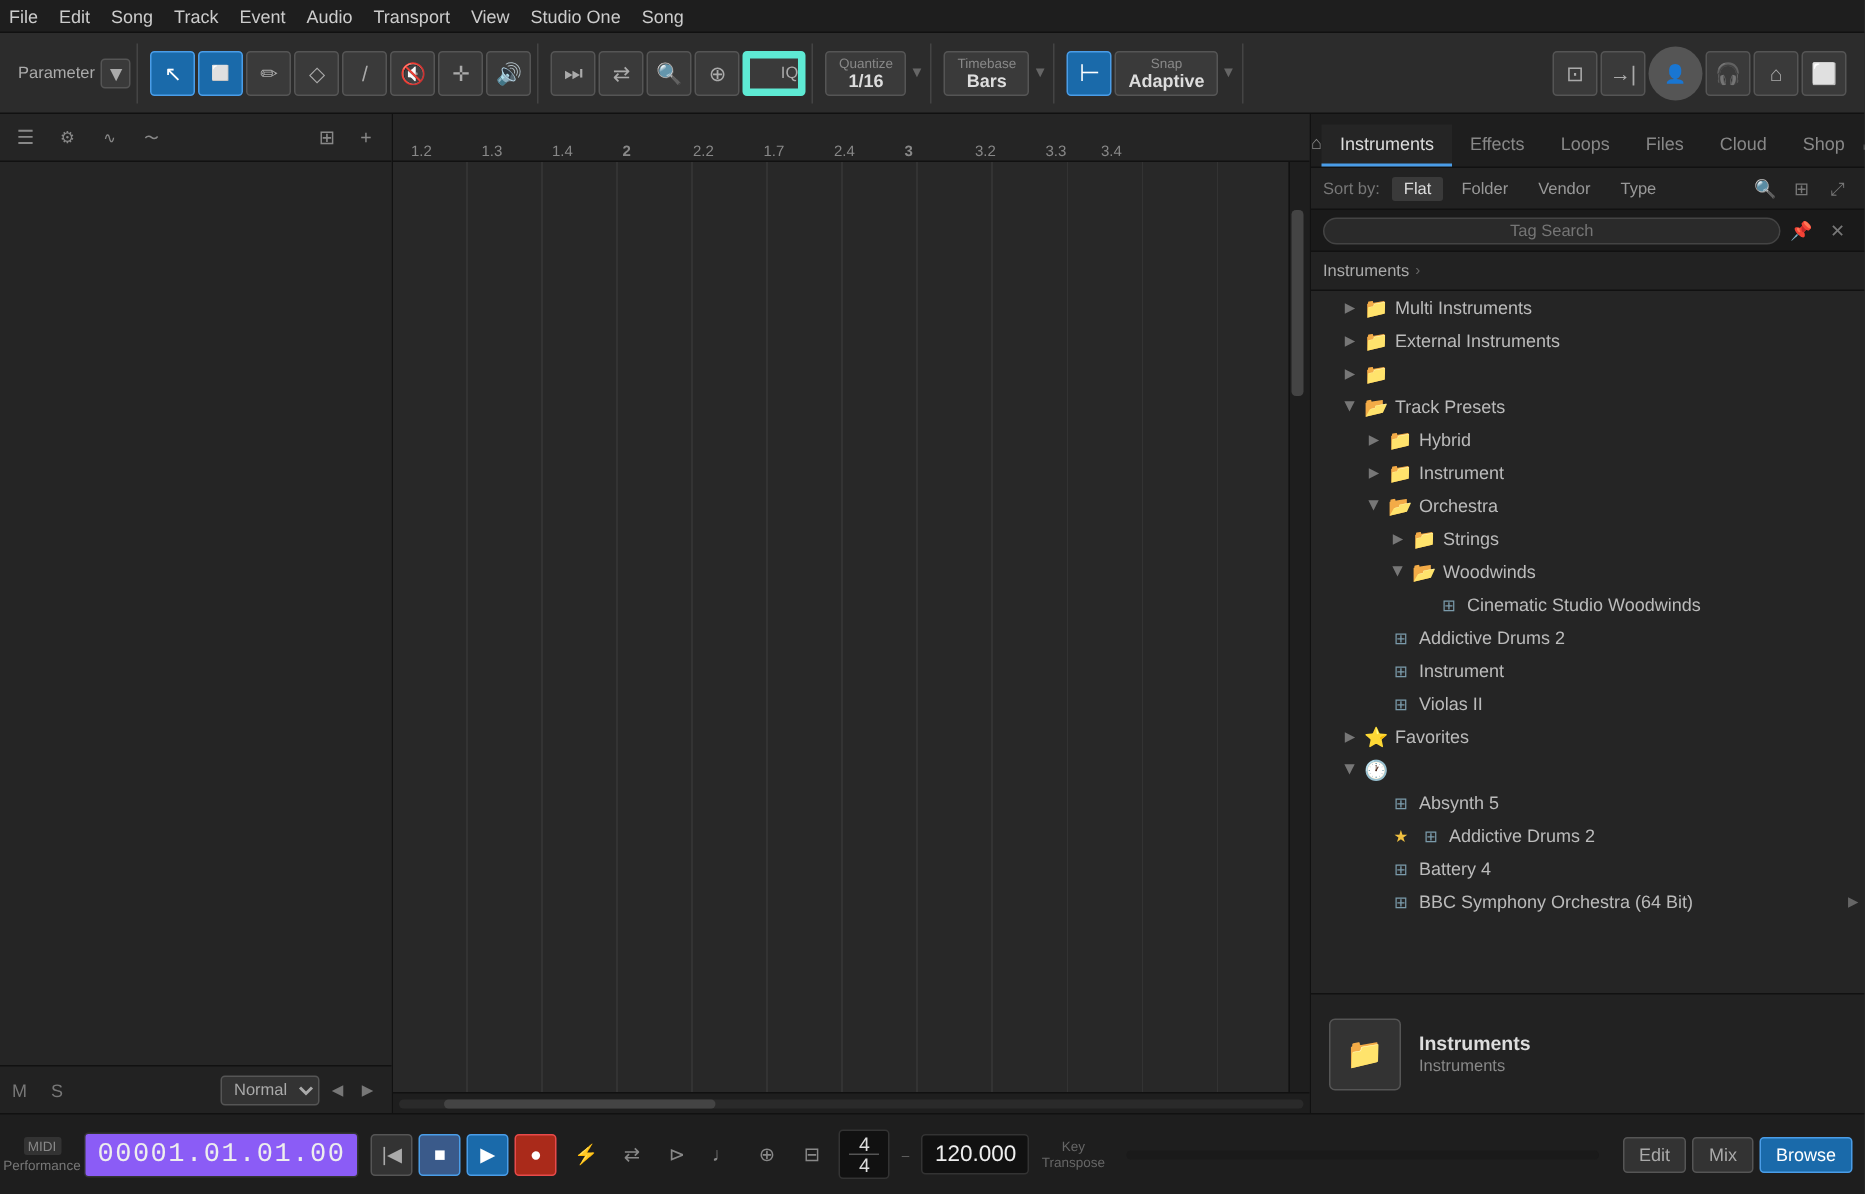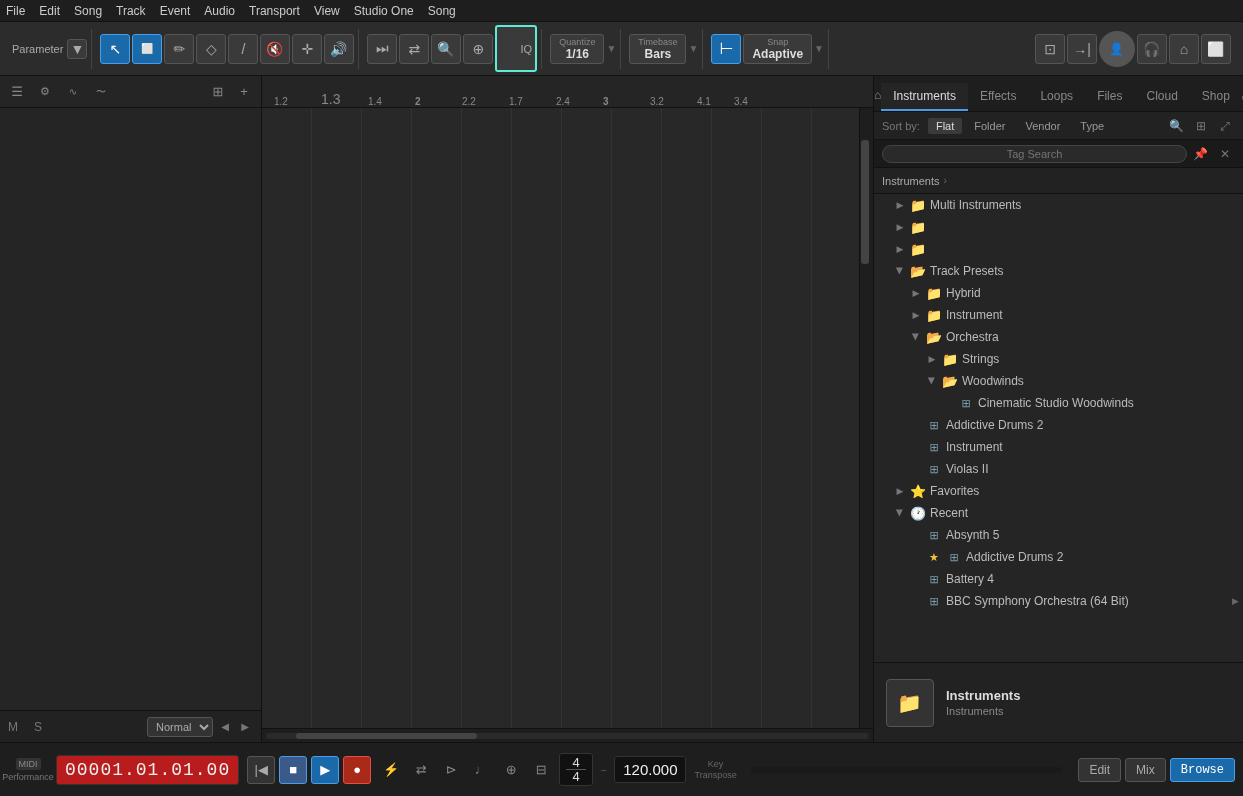--- a/index.html
+++ b/index.html
@@ -57,23 +57,23 @@
       display: flex;
       align-items: center;
       justify-content: center;
       cursor: pointer;
       color: #aaa;
       font-size: 14px;
     }
     .tb-btn.active { background: #1a6aaa; border-color: #4a9de8; color: #fff; }
     .tb-btn-wide {
       width: 42px;
-      height: 47px;
+      height: 30px;
       background: #3a3a3a;
-      border: 2px solid #5eead4;
+      border: 5px solid #5eead4;
       border-radius: 3px;
       display: flex;
       align-items: center;
       justify-content: center;
       cursor: pointer;
       color: #aaa;
       font-size: 11px;
       padding-left: 20px;
     }
     .quantize-box {
@@ -405,21 +405,21 @@
       color: #888;
       background: #333;
       padding: 1px 3px;
       border-radius: 2px;
     }
     .transport-midi-perf {
       font-size: 9px;
       color: #777;
     }
     .time-display {
-      background: #b91c1c;
+      background: #8b5cf6;
       border: 1px solid #333;
       border-radius: 3px;
       padding: 4px 8px;
       font-family: 'Courier New', monospace;
       font-size: 18px;
       color: #eee;
       letter-spacing: 1px;
       min-width: 160px;
       text-align: center;
     }
@@ -494,21 +494,21 @@
     }
     .bottom-tab-btn {
       padding: 4px 10px;
       background: #333;
       border: 1px solid #555;
       border-radius: 3px;
       color: #aaa;
       font-size: 12px;
       cursor: pointer;
     }
-    .bottom-tab-btn.active { background: #1a6aaa; border-color: #4a9de8; color: #fff; font-family: Liberation Mono, monospace; }
+    .bottom-tab-btn.active { background: #1a6aaa; border-color: #4a9de8; color: #fff; }
 
     
     .arrange-vscroll {
       width: 14px;
       background: #1e1e1e;
       border-left: 1px solid #111;
       position: relative;
     }
     .arrange-hscroll {
       height: 14px;
@@ -632,29 +632,29 @@
         <div style="width:16px;height:16px;display:flex;align-items:center;justify-content:center;cursor:pointer;color:#777;font-size:10px;">▶</div>
       </div>
     </div>
   </div>
 
   <div style="flex:1;display:flex;flex-direction:column;position:relative;">
 
     <div class="timeline-ruler">
       <div style="display:flex;align-items:flex-end;height:100%;width:100%;gap:0;position:relative;text-decoration:underline;">
         <span style="position:absolute;left:8px;font-size:10px;color:#888;">1.2</span>
-        <span style="position:absolute;left:55px;font-size:14px;color:#888;">1.3</span>
+        <span style="position:absolute;left:55px;font-size:10px;color:#888;">1.3</span>
         <span style="position:absolute;left:102px;font-size:10px;color:#888;">1.4</span>
         <span style="position:absolute;left:149px;font-size:10px;color:#888;font-weight:bold;">2</span>
         <span style="position:absolute;left:196px;font-size:10px;color:#888;">2.2</span>
         <span style="position:absolute;left:243px;font-size:10px;color:#888;">1.7</span>
         <span style="position:absolute;left:290px;font-size:10px;color:#888;">2.4</span>
         <span style="position:absolute;left:337px;font-size:10px;color:#888;font-weight:bold;">3</span>
         <span style="position:absolute;left:384px;font-size:10px;color:#888;">3.2</span>
-        <span style="position:absolute;left:431px;font-size:10px;color:#888;">4.1</span>
+        <span style="position:absolute;left:431px;font-size:10px;color:#888;">3.3</span>
         <span style="position:absolute;left:468px;font-size:10px;color:#888;">3.4</span>
       </div>
     </div>
     <div style="display:flex;flex:1;">
       <div class="arrange-content"></div>
       <div class="arrange-vscroll">
         <div style="width:8px;margin:1px;background:#444;border-radius:3px;position:absolute;top:5%;height:20%;"></div>
       </div>
     </div>
     <div class="arrange-hscroll">
@@ -705,20 +705,21 @@
         <div class="tree-item">
           <span class="tree-indent" style="width: 8px;"></span>
           <span class="tree-arrow">▶</span>
           <span class="tree-icon" style="font-size: 13px;">📁</span>
           <span class="tree-label">Multi Instruments</span>
         </div>
         <div class="tree-item">
           <span class="tree-indent" style="width: 8px;"></span>
           <span class="tree-arrow">▶</span>
           <span class="tree-icon" style="font-size: 13px;">📁</span>
+          <span class="tree-label">External Instruments</span>
         </div>
         <div class="tree-item">
           <span class="tree-indent" style="width: 8px;"></span>
           <span class="tree-arrow">▶</span>
           <span class="tree-icon" style="font-size: 13px;">📁</span>
         </div>
         <div class="tree-item">
           <span class="tree-indent" style="width: 8px;"></span>
           <span class="tree-arrow open">▶</span>
           <span class="tree-icon" style="font-size: 13px;">📂</span>
@@ -781,21 +782,20 @@
         <div class="tree-item">
           <span class="tree-indent" style="width: 8px;"></span>
           <span class="tree-arrow">▶</span>
           <span class="tree-icon" style="font-size: 13px;">⭐</span>
           <span class="tree-label">Favorites</span>
         </div>
         <div class="tree-item">
           <span class="tree-indent" style="width: 8px;"></span>
           <span class="tree-arrow open">▶</span>
           <span class="tree-icon" style="font-size: 13px;">🕐</span>
-          <span class="tree-label">Recent</span>
         </div>
         <div class="tree-item">
           <span class="tree-indent" style="width: 24px;"></span>
           <span class="tree-arrow" style="visibility: hidden;"></span>
           <span class="tree-icon" style="color: rgb(122, 154, 170);">⊞</span>
           <span class="tree-label">Absynth 5</span>
         </div>
         <div class="tree-item">
           <span class="tree-indent" style="width: 24px;"></span>
           <span class="tree-arrow" style="visibility: hidden;"></span>

